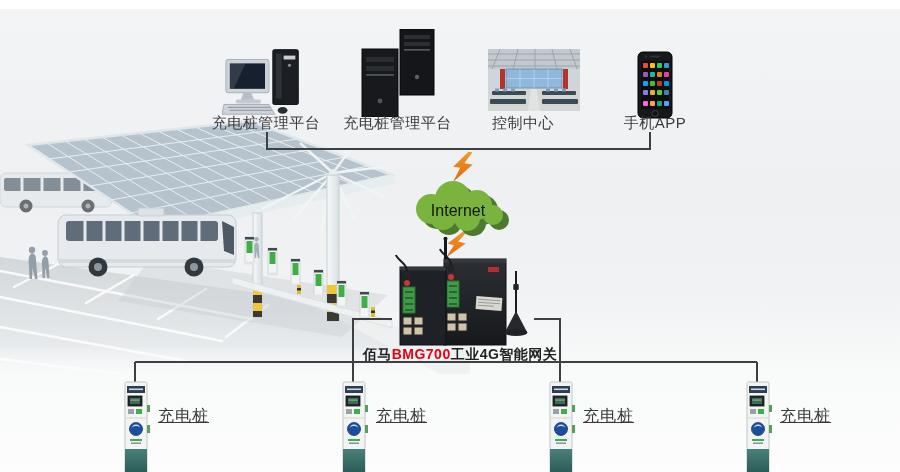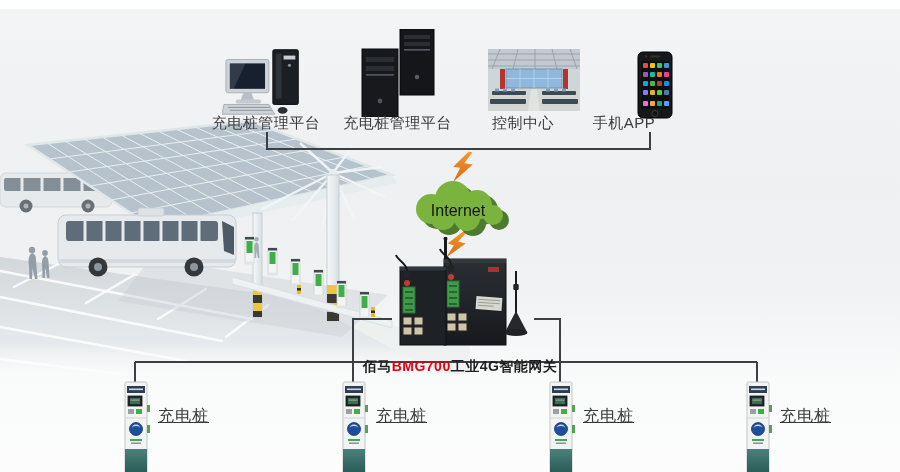--- a/index.html
+++ b/index.html
@@ -12,21 +12,21 @@
   .abs{position:absolute;}
   .dev-label{
     position:absolute;top:104px;height:20px;line-height:20px;
     font-size:15px;color:#3c3c3c;text-align:center;letter-spacing:.5px;white-space:nowrap;
   }
   .pile-label{
     position:absolute;top:398px;height:18px;line-height:18px;
     font-size:16px;color:#3a3a3a;letter-spacing:1px;white-space:nowrap;text-decoration:underline;
   }
   #gateway-label{
-    position:absolute;left:352px;top:348px;width:216px;height:18px;line-height:18px;
+    position:absolute;left:352px;top:336px;width:216px;height:18px;line-height:18px;
     text-align:center;font-size:14px;font-weight:bold;color:#1f1f1f;letter-spacing:.5px;white-space:nowrap;
   }
   #gateway-label .model{color:#e60012;}
   svg{display:block;}
 </style>
 </head>
 <body>
 
 <div id="canvas">
 
@@ -342,21 +342,21 @@
         <rect x="13" y="39" width="5" height="5" rx="1" fill="#e1b12c"></rect>
         <rect x="20" y="39" width="5" height="5" rx="1" fill="#4cd137"></rect>
         <rect x="27" y="39" width="5" height="5" rx="1" fill="#487eb0"></rect>
       <rect x="6" y="50" width="5" height="5" rx="1" fill="#f368e0"></rect>
         <rect x="13" y="50" width="5" height="5" rx="1" fill="#ff9f43"></rect>
         <rect x="20" y="50" width="5" height="5" rx="1" fill="#10ac84"></rect>
         <rect x="27" y="50" width="5" height="5" rx="1" fill="#54a0ff"></rect>
     </g>
     <circle cx="18" cy="62.5" r="3" fill="#101114" stroke="#3a3e44" stroke-width="1"></circle>
   </svg>
-  <div class="dev-label" style="left:582px;width:84px">手机APP</div>
+  <div class="dev-label" style="left:613px;width:84px">手机APP</div>
 
   <svg class="abs" style="left:448px;top:142px" width="28" height="36" viewBox="0 0 26 36">
     <path d="M17,0 L4,17 L11,17 L6,32 L23,12 L14.5,12 L21,0 Z" fill="url(#boltG)" transform="rotate(8 13 18)"></path>
   </svg>
   <svg class="abs" style="left:443px;top:221px" width="25" height="33" viewBox="0 0 26 36">
     <path d="M17,0 L4,17 L11,17 L6,32 L23,12 L14.5,12 L21,0 Z" fill="url(#boltG)" transform="rotate(14 13 18)"></path>
   </svg>
 
   <svg class="abs" style="left:405px;top:166px" width="112" height="64" viewBox="0 0 112 64">
     <g fill="#4e7a30" transform="translate(6,5)">

